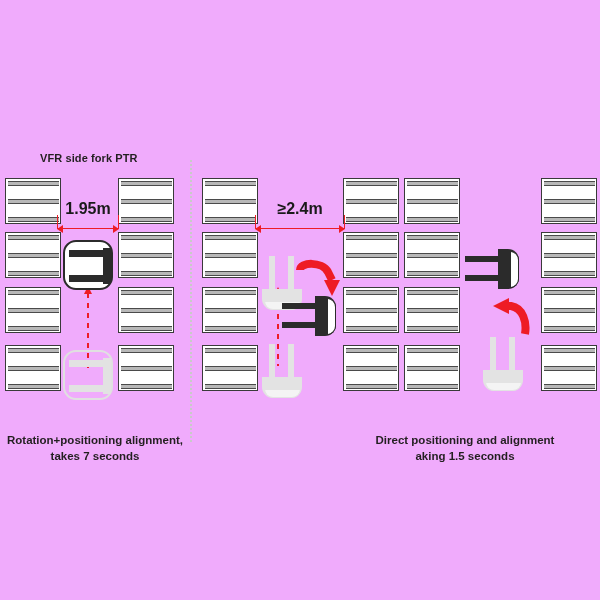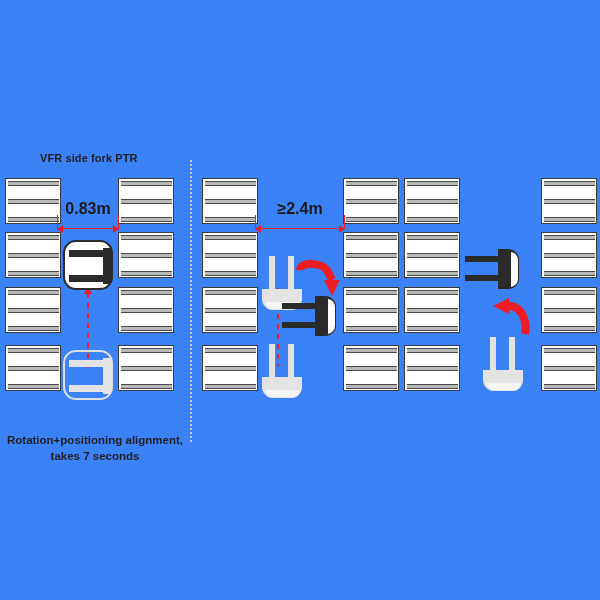--- a/index.html
+++ b/index.html
@@ -7,21 +7,21 @@
     padding: 0;
     background: #ffffff;
   }
   body {
     font-family: "Liberation Sans", sans-serif;
   }
   #stage {
     position: relative;
     width: 600px;
     height: 600px;
-    background: #3b82f6;
+    background: #f0abfc;
     overflow: hidden;
   }
   .panel-title {
     position: absolute;
     font-size: 11px;
     font-weight: bold;
     color: #231f20;
     white-space: nowrap;
     letter-spacing: 0.1px;
   }
@@ -260,21 +260,21 @@
   <div class="rack" style="left:118px; top:345px; width:56px; height:46px;">
       <div class="beam top"></div>
       <div class="beam"></div>
       <div class="beam"></div>
     </div>
 
   <div class="dim" style="left:57px; top:228px; width:62px;">
     <div class="tick-l"></div>
       <div class="tick-r"></div>
   </div>
-  <div class="dim-label" style="left:50px; top:200px; width:76px;">0.83m</div>
+  <div class="dim-label" style="left:50px; top:200px; width:76px;">1.95m</div>
 
   <div class="dashpath" style="left:87px; top:293px; height:78px;">
     <div class="head"></div>
   </div>
 
   <div class="ptr" style="left:63px; top:240px;">
     <div class="bar t"></div>
       <div class="bar b"></div>
       <div class="bar s"></div>
   </div>
@@ -422,14 +422,18 @@
       <div class="fork f2"></div>
     <div class="body"></div>
       <div class="cab"></div>
   </div>
 
   <svg class="rot-arrow" style="left:487px; top:294px;" width="44" height="44" viewBox="0 0 44 44">
     <path d="M38,40 C40,28 36,14 24,12 L16,12" fill="none" stroke="#ee1c25" stroke-width="8" stroke-linecap="butt"></path>
     <path d="M22,4 L22,20 L6,12 Z" fill="#ee1c25"></path>
   </svg>
 
+  <div class="caption" id="caption-right">
+    <div>Direct positioning and alignment</div>
+    <div>aking 1.5 seconds</div>
+  </div>
 
 </div>
 
 </body></html>

